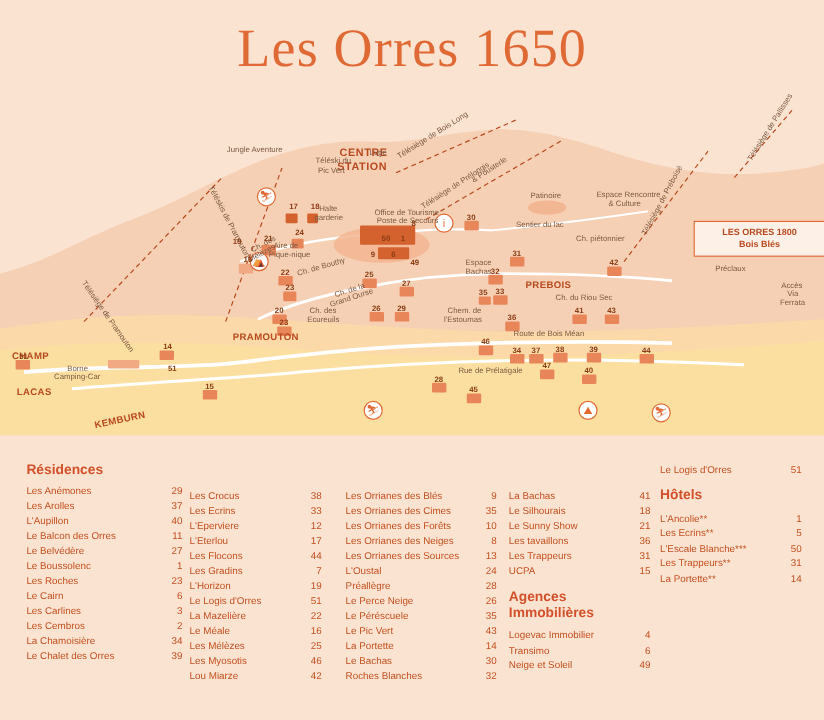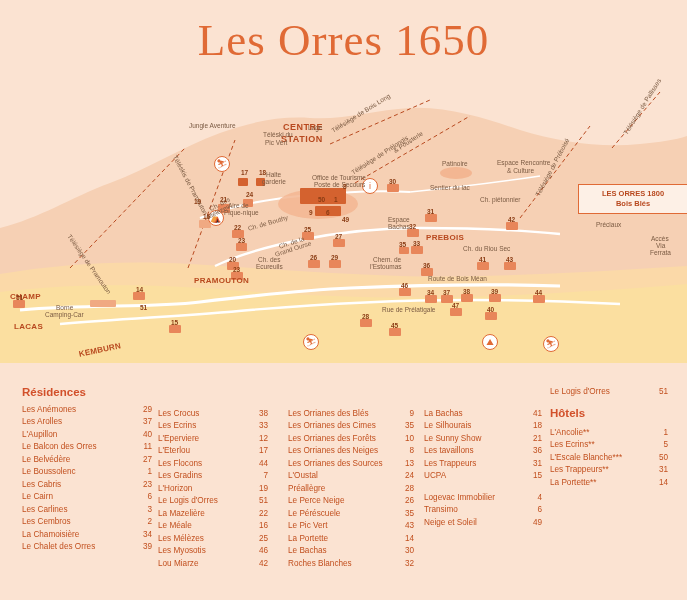--- a/index.html
+++ b/index.html
@@ -165,21 +165,21 @@
     <div class="maplabel rot" style="left:72px;top:155px;transform:rotate(55deg);">Télésiège de Pramouton</div>
     <div class="maplabel rot" style="left:330px;top:50px;transform:rotate(-32deg);">Télésiège de Bois Long</div>
     <div class="maplabel rot" style="left:350px;top:92px;transform:rotate(-33deg);">Télésiège de Prélongis</div>
     <div class="maplabel rot" style="left:392px;top:70px;transform:rotate(-33deg);">&amp; Pousterle</div>
     <div class="maplabel rot" style="left:534px;top:116px;transform:rotate(-62deg);">Télésiège de Préboisé</div>
     <div class="maplabel rot" style="left:622px;top:54px;transform:rotate(-58deg);">Télésiège de Pallisses</div>
     <div class="maplabel med rot" style="left:78px;top:272px;transform:rotate(-12deg);">KEMBURN</div>
 
     <div class="maplabel big" style="left:283px;top:44px;">CENTRE</div>
     <div class="maplabel big" style="left:281px;top:56px;">STATION</div>
-    <div class="maplabel med" style="left:426px;top:155px;">PREBOIS</div>
+    <div class="maplabel med" style="left:438px;top:155px;">PREBOIS</div>
     <div class="maplabel med" style="left:194px;top:198px;">PRAMOUTON</div>
     <div class="maplabel med" style="left:10px;top:214px;">CHAMP</div>
     <div class="maplabel med" style="left:14px;top:244px;">LACAS</div>
 
     <div class="maplabel" style="left:189px;top:44px;">Jungle Aventure</div>
     <div class="maplabel" style="left:263px;top:53px;">Téléski du</div>
     <div class="maplabel" style="left:265px;top:61px;">Pic Vert</div>
     <div class="maplabel" style="left:308px;top:46px;">Luge</div>
     <div class="maplabel" style="left:442px;top:82px;">Patinoire</div>
     <div class="maplabel" style="left:497px;top:81px;">Espace Rencontre</div>
@@ -286,21 +286,21 @@
           </li>
         <li>
             <span class="nm">Le Belvédère</span>
             <span class="vl">27</span>
           </li>
         <li>
             <span class="nm">Le Boussolenc</span>
             <span class="vl">1</span>
           </li>
         <li>
-            <span class="nm">Les Cabris</span>
+            <span class="nm">Les Roches</span>
             <span class="vl">23</span>
           </li>
         <li>
             <span class="nm">Le Cairn</span>
             <span class="vl">6</span>
           </li>
         <li>
             <span class="nm">Les Carlines</span>
             <span class="vl">3</span>
           </li>
@@ -454,20 +454,21 @@
         <li>
             <span class="nm">Les Trappeurs</span>
             <span class="vl">31</span>
           </li>
         <li>
             <span class="nm">UCPA</span>
             <span class="vl">15</span>
           </li>
       </ul>
       <div class="spacer"></div>
+      <div class="colhead sub">Agences Immobilières</div>
       <ul class="items">
         <li>
             <span class="nm">Logevac Immobilier</span>
             <span class="vl">4</span>
           </li>
         <li>
             <span class="nm">Transimo</span>
             <span class="vl">6</span>
           </li>
         <li>

